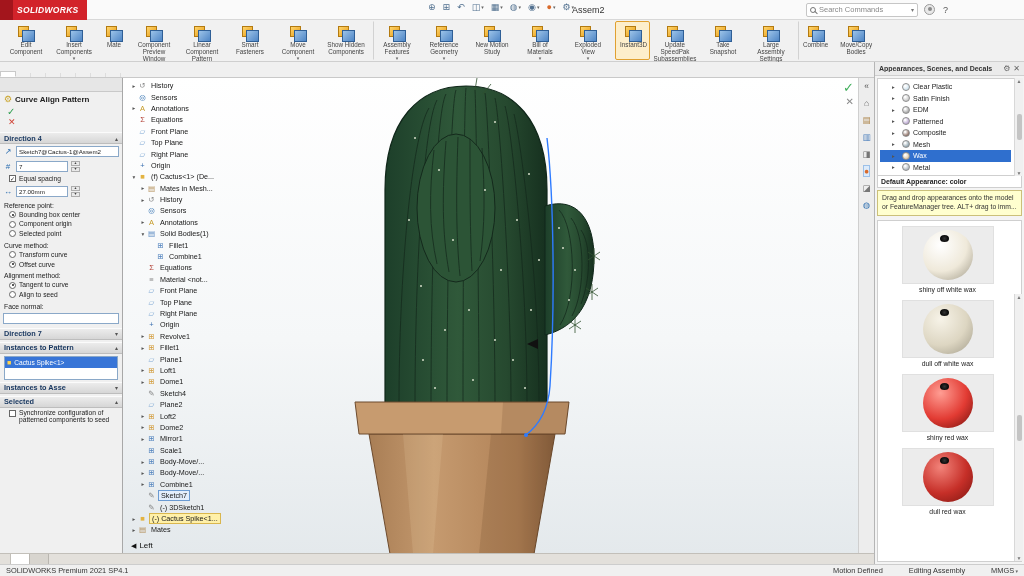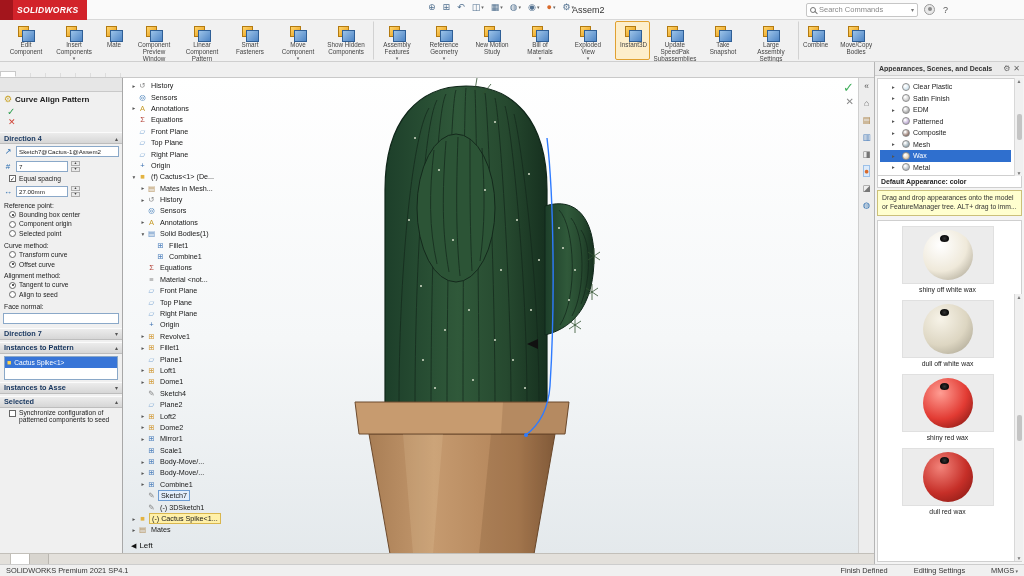--- a/index.html
+++ b/index.html
@@ -854,16 +854,16 @@
   <div style="display:flex">
 
   <div class="btab active"></div>
       <div class="btab"></div>
     </div>
 </div>
 
 <div id="statusbar">
   <span>SOLIDWORKS Premium 2021 SP4.1</span>
   <span class="sp"></span>
-  <span class="sitem">Finish Defined</span>
-  <span class="sitem">Editing Settings</span>
+  <span class="sitem">Motion Defined</span>
+  <span class="sitem">Editing Assembly</span>
   <span class="sitem units">MMGS</span>
 </div>
 
 </body></html>

